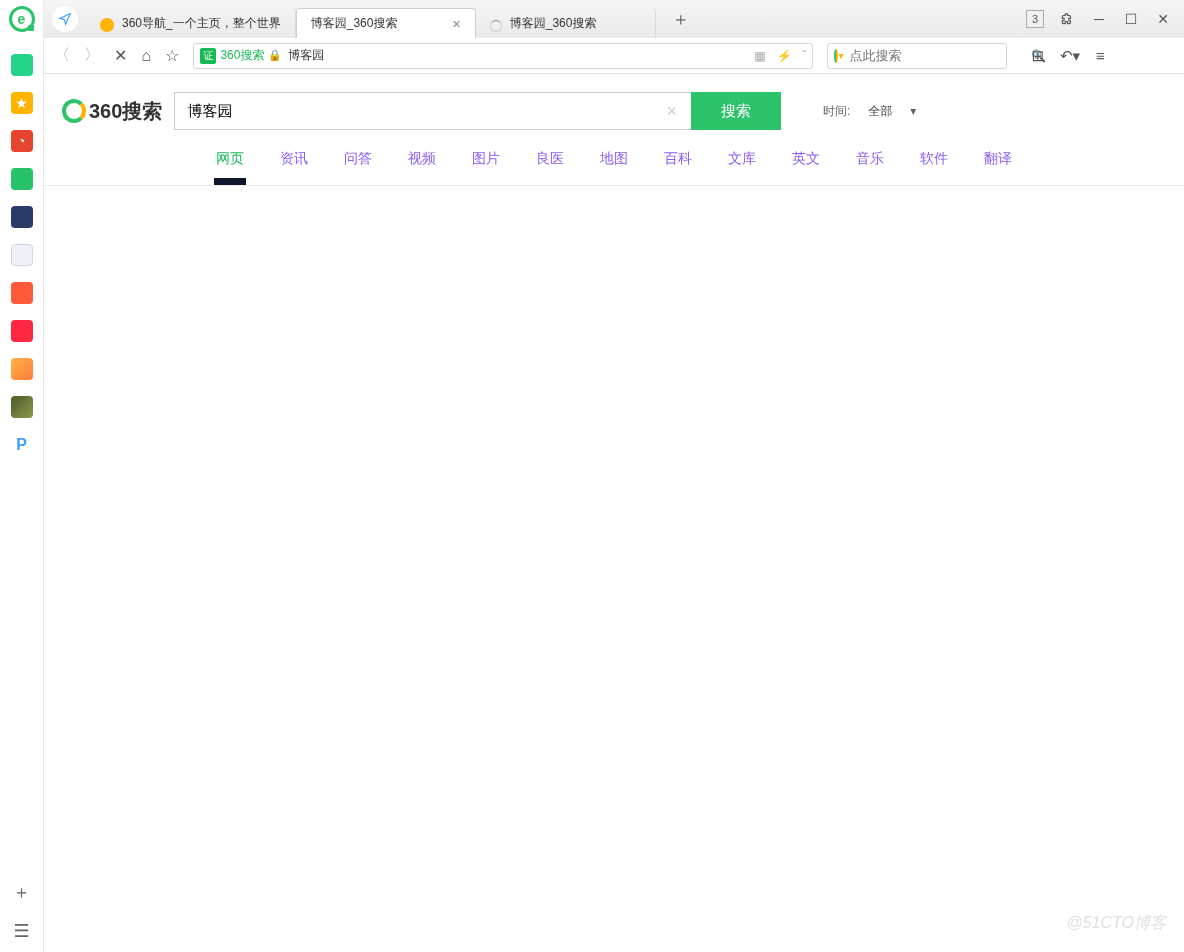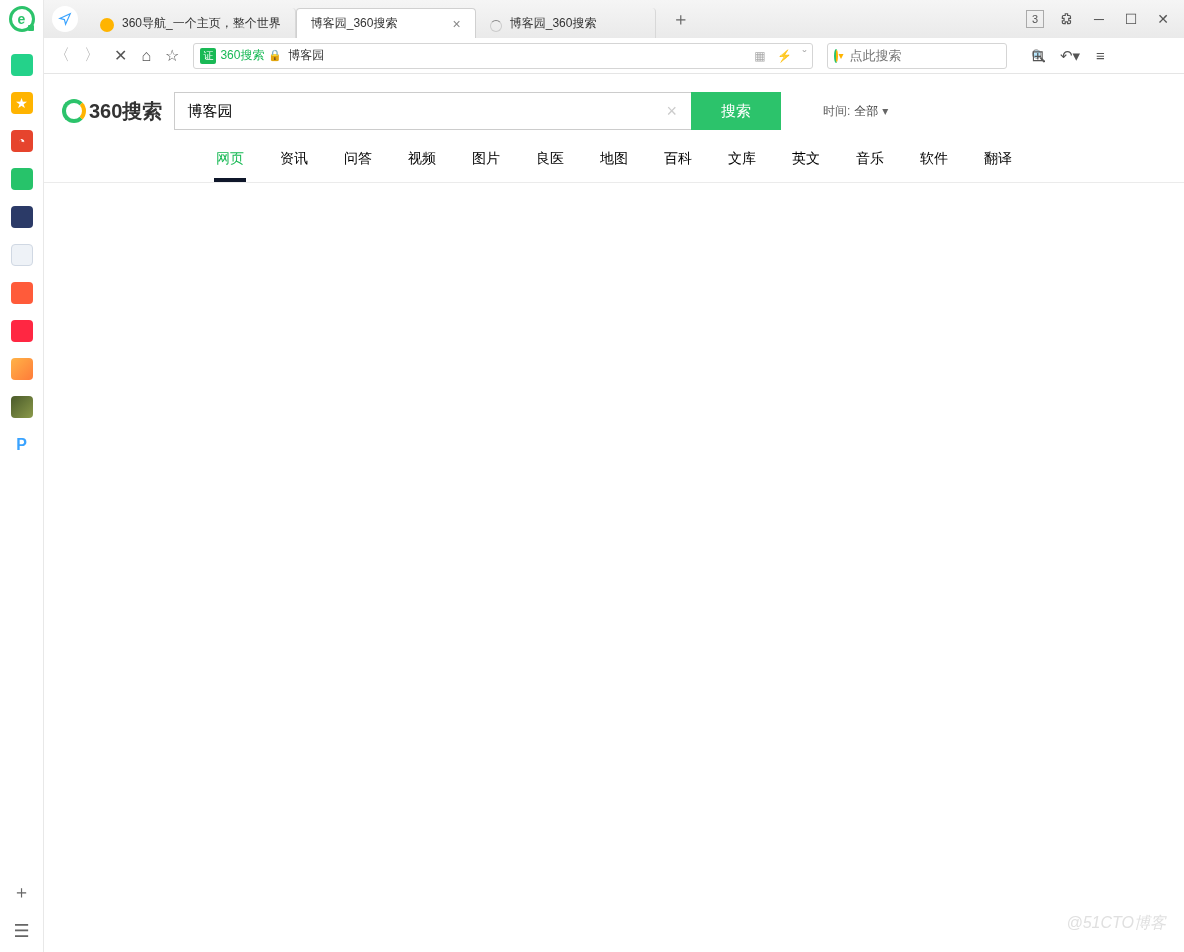--- a/index.html
+++ b/index.html
@@ -48,25 +48,25 @@
 
 
 .page { position: absolute; left: 44px; top: 74px; right: 0; bottom: 0; background: #fff; }
 .search-header { padding: 18px 0 0 18px; display: flex; align-items: center; gap: 12px; }
 .logo { display: flex; align-items: center; font-size: 20px; font-weight: bold; color: #333; gap: 3px; }
 .logo .ring { width: 24px; height: 24px; border: 4px solid #2cc36b; border-right-color: #ffb400; border-radius: 50%; }
 .search-box { display: flex; }
 .search-input { width: 520px; height: 38px; border: 1px solid #ccc; border-right: none; padding: 0 12px; font-size: 15px; outline: none; }
 .search-btn { width: 90px; height: 38px; background: #2cc36b; color: #fff; border: none; font-size: 15px; cursor: pointer; }
 .clear-x { margin-left: -28px; margin-right: 14px; align-self: center; color: #ccc; font-size: 18px; cursor: pointer; z-index: 1; }
-.time-filter { margin-left: 30px; font-size: 12px; color: #666; display: flex; align-items: center; gap: 4px; }
+.time-filter { margin-left: 30px; font-size: 12px; color: #666; display: flex; align-items: center; gap: 18px; }
 .time-filter .all { color: #404040; }
 .cat-tabs { margin-top: 20px; border-bottom: 1px solid #ebebeb; display: flex; padding-left: 170px; gap: 32px; font-size: 14px; }
-.cat-tab { padding: 0 2px 10px 2px; color: #000000; cursor: pointer; }
-.cat-tab.active { color: #19b955; border-bottom: 4px solid #0f172a; font-weight: 500; }
+.cat-tab { padding: 0 2px 10px 2px; color: #8b5cf6; cursor: pointer; }
+.cat-tab.active { color: #19b955; border-bottom: 7px solid #0f172a; font-weight: 500; }
 
 
 .watermark { position: absolute; right: 18px; bottom: 18px; color: #e0e0e0; font-size: 16px; font-style: italic; }
 </style>
 </head>
 <body>
 
 <div class="app-sidebar">
   <div class="browser-icon">e</div>
   <div class="app-icon" style="background:#24d28a;"></div>

